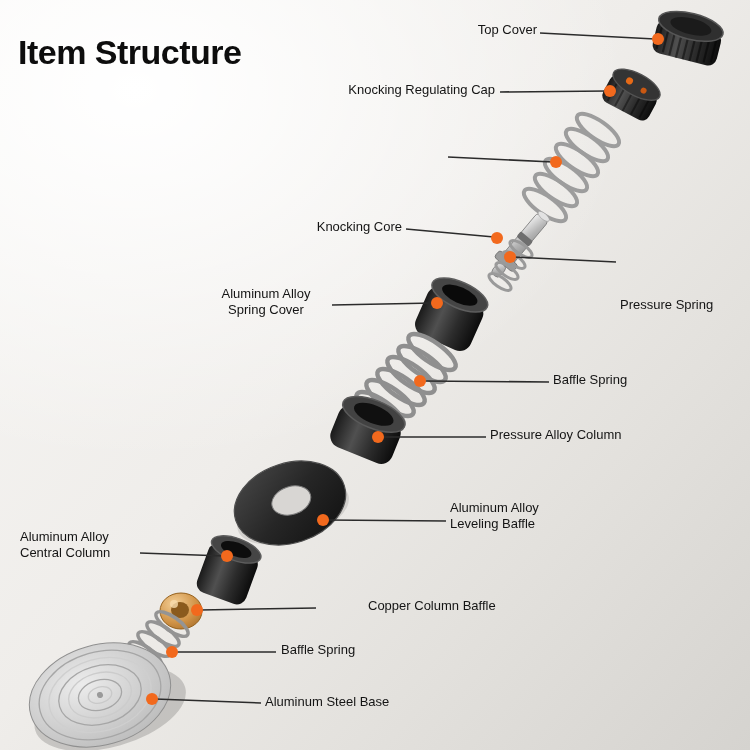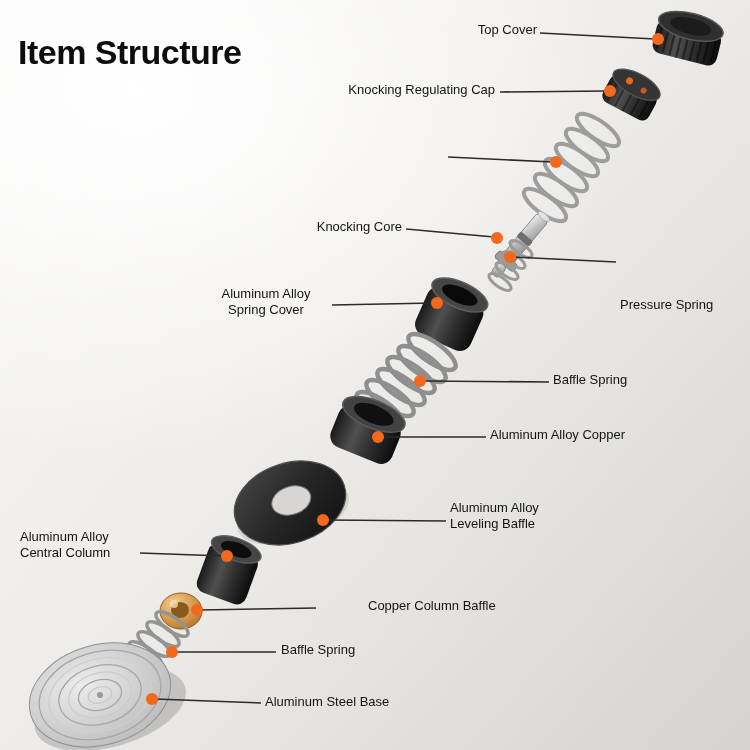--- a/index.html
+++ b/index.html
@@ -216,21 +216,21 @@
 
   <h1 class="title">Item Structure</h1>
 
   <div class="lbl ta-r" style="right:213px; top:22px;">Top Cover</div>
   <div class="lbl ta-r" style="right:255px; top:82px;">Knocking Regulating Cap</div>
   <div class="lbl ta-r" style="right:348px; top:219px;">Knocking Core</div>
   <div class="lbl" style="left:620px;  top:252px;margin-top:45px;">Pressure Spring</div>
   <div class="lbl ta-c" style="left:203px;  top:286px; width:126px;">Aluminum Alloy
 Spring Cover</div>
   <div class="lbl" style="left:553px;  top:372px;">Baffle Spring</div>
-  <div class="lbl" style="left:490px;  top:427px;">Aluminum Alloy Copper</div>
+  <div class="lbl" style="left:490px;  top:427px;">Pressure Alloy Column</div>
   <div class="lbl" style="left:450px;  top:500px;">Aluminum Alloy
 Leveling Baffle</div>
   <div class="lbl" style="left:20px;   top:529px;">Aluminum Alloy
 Central Column</div>
   <div class="lbl" style="left:320px;  top:598px;margin-left:48px;">Copper Column Baffle</div>
   <div class="lbl" style="left:281px;  top:642px;">Baffle Spring</div>
   <div class="lbl" style="left:265px;  top:694px;">Aluminum Steel Base</div>
 
 </div>
 

